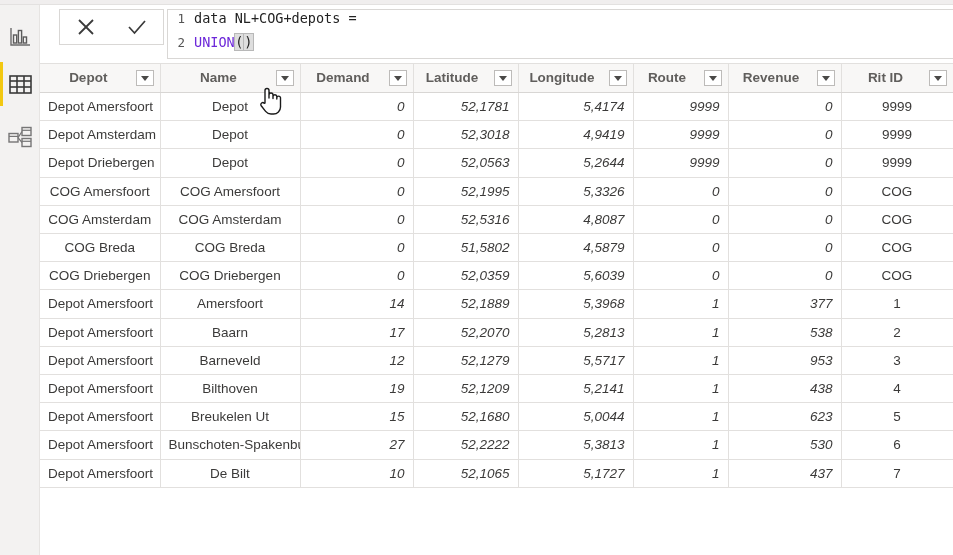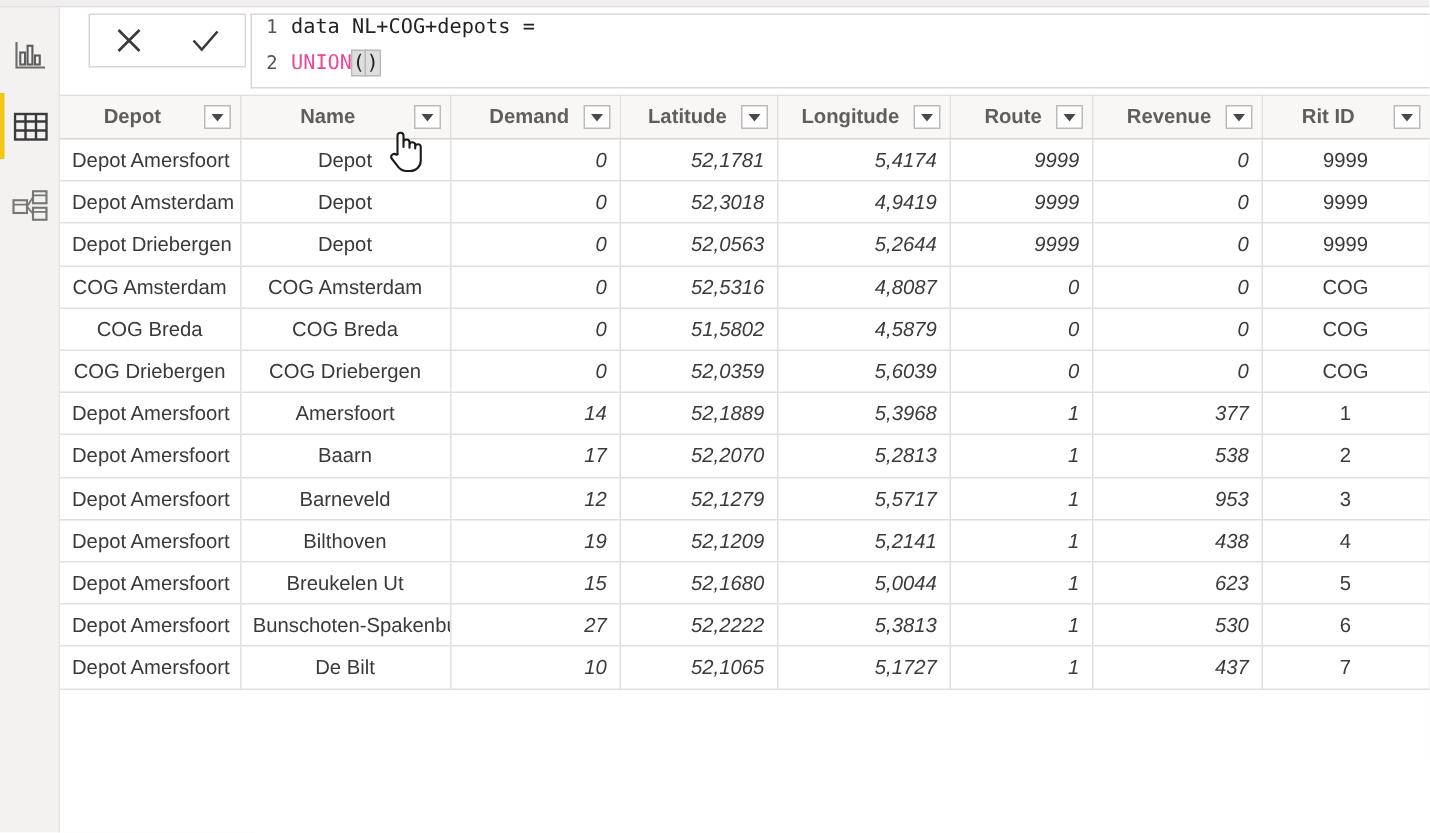--- a/index.html
+++ b/index.html
@@ -55,21 +55,21 @@
   }
   .fx-line {
     display:flex; align-items:baseline; height:24px;
     font-family:"DejaVu Sans Mono", monospace; font-size:13.5px;
     color:#222222; white-space:pre;
   }
   .fx-num {
     width:26px; flex:0 0 26px; text-align:right; padding-right:9px;
     color:#555555; font-size:12.5px;
   }
-  .kw-fn { color:#ec4899; }
+  .kw-fn { color:#6d28d9; }
   .paren-hl {
     background:#dedede; outline:1px solid #b8b8b8; padding:0 0.5px;
   }
 
   
   .grid-wrap {
     position:absolute; left:40px; top:63px; width:920px; height:492px;
     background:#ffffff; overflow:hidden;
   }
   table.grid { border-collapse:collapse; table-layout:fixed; width:913px; }
@@ -82,21 +82,21 @@
   }
   table.grid th {
     background:#f8f7f6; font-weight:bold; color:#605e5c;
     border-top:1px solid #e2e0de;
     border-bottom:1px solid #d8d6d4;
     height:28px; line-height:28px;
     position:relative; padding:0; cursor:pointer;
   }
   .th-inner { display:flex; align-items:center; height:28px; padding:0 6px; }
   .th-label { flex:1 1 auto; text-align:center; overflow:hidden; white-space:nowrap; }
-  .th-label.num { text-align:right; padding-right:4px; }
+  .th-label.num { padding-right:4px; }
   .filter-btn {
     flex:0 0 auto; width:18px; height:16px;
     border:1px solid #bdbbb9; background:#ffffff;
     display:flex; align-items:center; justify-content:center;
     margin-left:5px; cursor:pointer;
   }
   .caret {
     width:0; height:0;
     border-left:4px solid transparent; border-right:4px solid transparent;
     border-top:5px solid #4a4947;
@@ -299,20 +299,30 @@
             <td class="txt">Depot Driebergen</td>
             <td class="txt">Depot</td>
             <td class="num">0</td>
             <td class="num">52,0563</td>
             <td class="num">5,2644</td>
             <td class="num">9999</td>
             <td class="num">0</td>
             <td class="txt">9999</td>
           </tr>
           <tr class="data-row">
+            <td class="txt">COG Amersfoort</td>
+            <td class="txt">COG Amersfoort</td>
+            <td class="num">0</td>
+            <td class="num">52,1995</td>
+            <td class="num">5,3326</td>
+            <td class="num">0</td>
+            <td class="num">0</td>
+            <td class="txt">COG</td>
+          </tr>
+          <tr class="data-row">
             <td class="txt">COG Amsterdam</td>
             <td class="txt">COG Amsterdam</td>
             <td class="num">0</td>
             <td class="num">52,5316</td>
             <td class="num">4,8087</td>
             <td class="num">0</td>
             <td class="num">0</td>
             <td class="txt">COG</td>
           </tr>
           <tr class="data-row">

